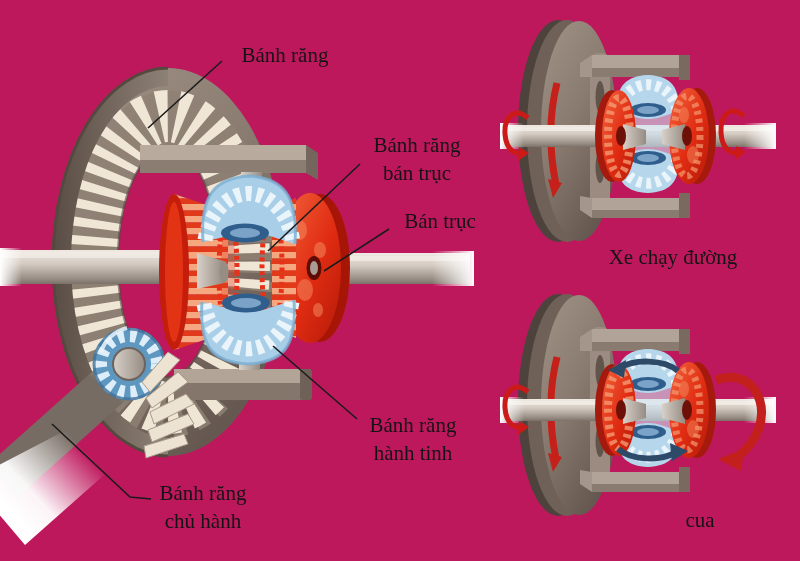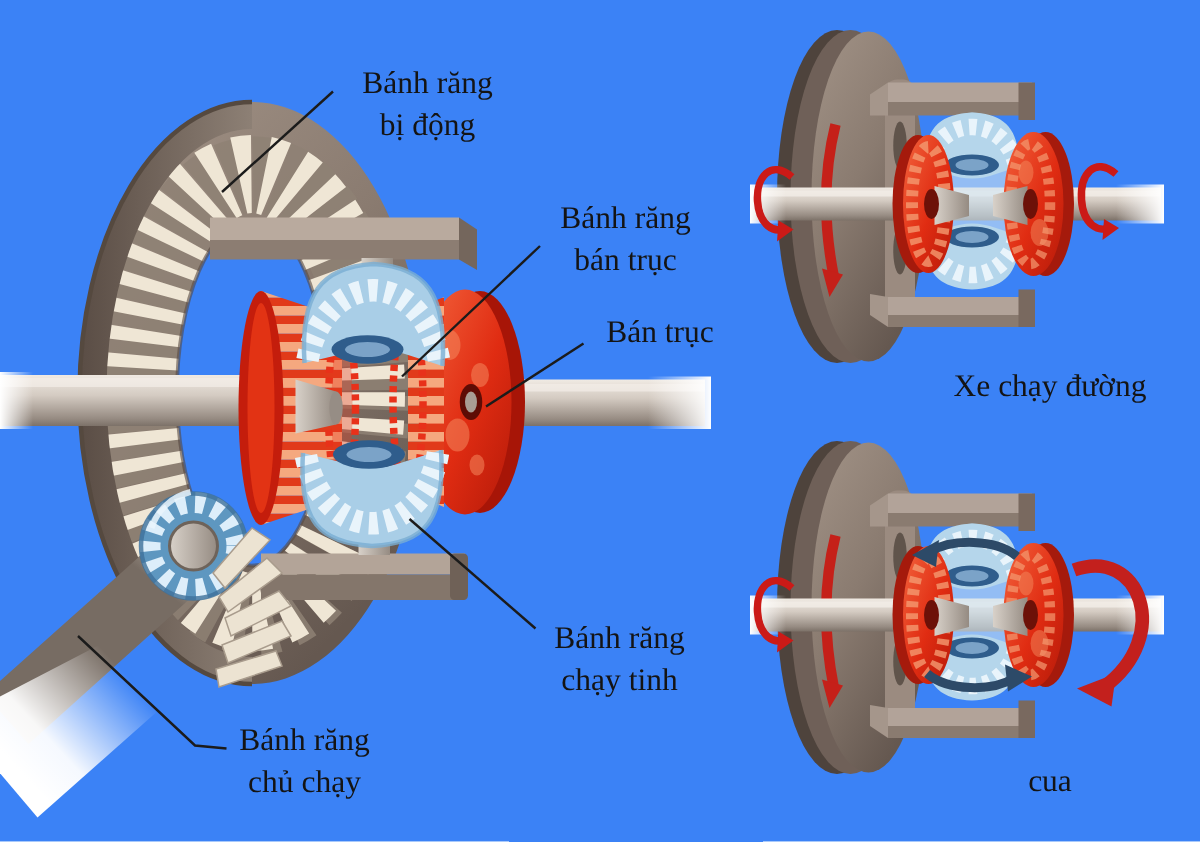--- a/index.html
+++ b/index.html
@@ -1,16 +1,16 @@
 <!DOCTYPE html>
 <html><head>
 <meta charset="utf-8">
 <style>
   html,body{margin:0;padding:0;background:#fff;}
-  .stage{position:relative;width:800px;height:561px;background:#3b82f6;overflow:hidden;
+  .stage{position:relative;width:800px;height:561px;background:#be185d;overflow:hidden;
          font-family:"Liberation Serif","DejaVu Serif",serif;}
   .stage svg{position:absolute;left:0;top:0;}
   .lbl{position:absolute;font-size:21px;line-height:28px;color:#141414;text-align:center;}
   .lbl span{display:block;}
   .lbl .l2:empty{display:none;}
   .cap{font-size:21px;line-height:30px;}
 </style>
 </head>
 <body>
 
@@ -260,38 +260,37 @@
     </g>
     <g>
       <path d="M716,380 C760,364 782,424 736,458" stroke="#c3201d" stroke-width="9" fill="none"></path>
       <polygon points="744,449 741,471 718,459" fill="#c3201d"></polygon>
     </g>
   </g>
 </svg>
 
 <div class="lbl" style="left:215px;top:41px;width:140px;">
   <span class="l1">Bánh răng</span>
-  <span class="l2">bị động</span>
 </div>
 <div class="lbl" style="left:357px;top:131px;width:120px;">
   <span class="l1">Bánh răng</span>
   <span class="l2">bán trục</span>
 </div>
 <div class="lbl" style="left:385px;top:207px;width:110px;">
   <span class="l1">Bán trục</span>
 
 </div>
 <div class="lbl" style="left:353px;top:411px;width:120px;">
   <span class="l1">Bánh răng</span>
-  <span class="l2">chạy tinh</span>
+  <span class="l2">hành tinh</span>
 </div>
 <div class="lbl" style="left:143px;top:479px;width:120px;">
   <span class="l1">Bánh răng</span>
-  <span class="l2">chủ chạy</span>
-</div>
-<div class="lbl cap" style="left:602px;top:242px;width:196px;">
+  <span class="l2">chủ hành</span>
+</div>
+<div class="lbl cap" style="left:575px;top:242px;width:196px;">
   <span class="l1">Xe chạy đường</span>
 </div>
 <div class="lbl cap" style="left:602px;top:505px;width:196px;">
   <span class="l2">cua</span>
 </div>
 
 </div>
 
 </body></html>

